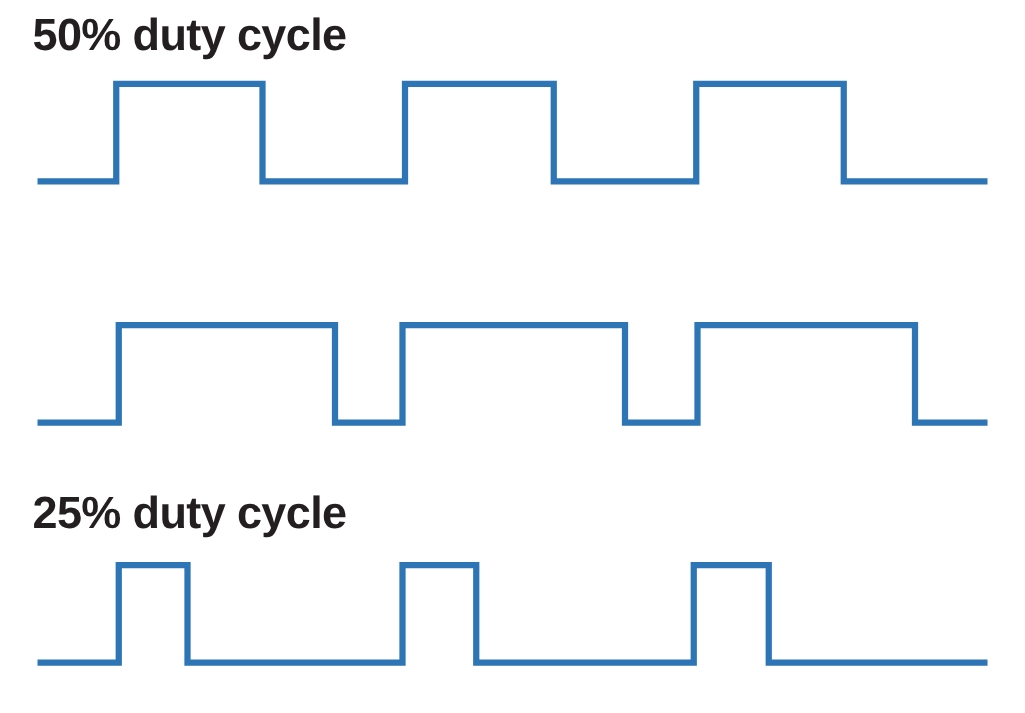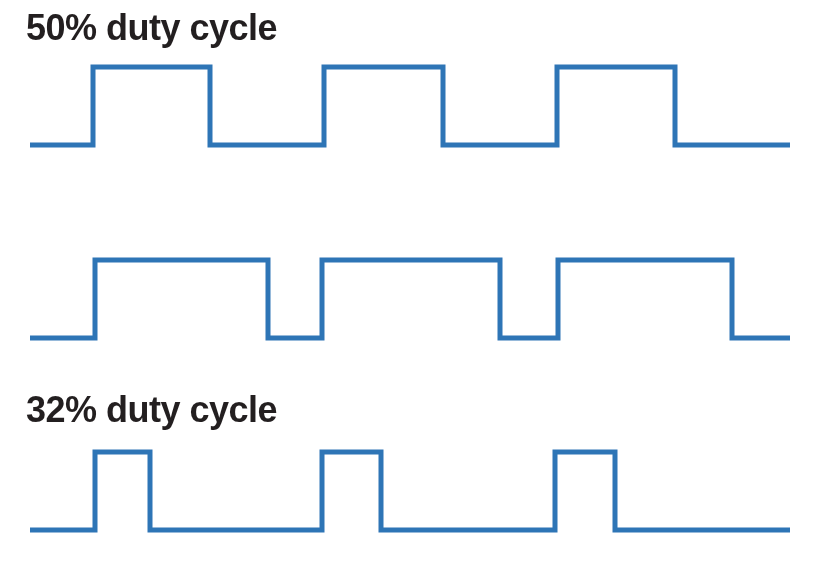--- a/index.html
+++ b/index.html
@@ -54,18 +54,18 @@
 
   <h2 class="wave-label" id="label-0">50% duty cycle</h2>
   <svg class="wave-svg" id="wave-0" viewBox="0 0 820 94" aria-hidden="true">
       <polyline points="30,87 93,87 93,9 210,9 210,87 324,87 324,9 443,9 443,87 557,87 557,9 675,9 675,87 790,87" stroke="#2e75b6"></polyline>
     </svg>
 
   <svg class="wave-svg" id="wave-1" viewBox="0 0 820 94" aria-hidden="true">
       <polyline points="30,87 95,87 95,9 268,9 268,87 322,87 322,9 500,9 500,87 558,87 558,9 732,9 732,87 790,87" stroke="#2e75b6"></polyline>
     </svg>
 
-  <h2 class="wave-label" id="label-2">32% duty cycle</h2>
+  <h2 class="wave-label" id="label-2">25% duty cycle</h2>
   <svg class="wave-svg" id="wave-2" viewBox="0 0 820 94" aria-hidden="true">
       <polyline points="30,87 95,87 95,9 150,9 150,87 322,87 322,9 381,9 381,87 555,87 555,9 615,9 615,87 790,87" stroke="#2e75b6"></polyline>
     </svg>
 
 </div>
 
 </body></html>

